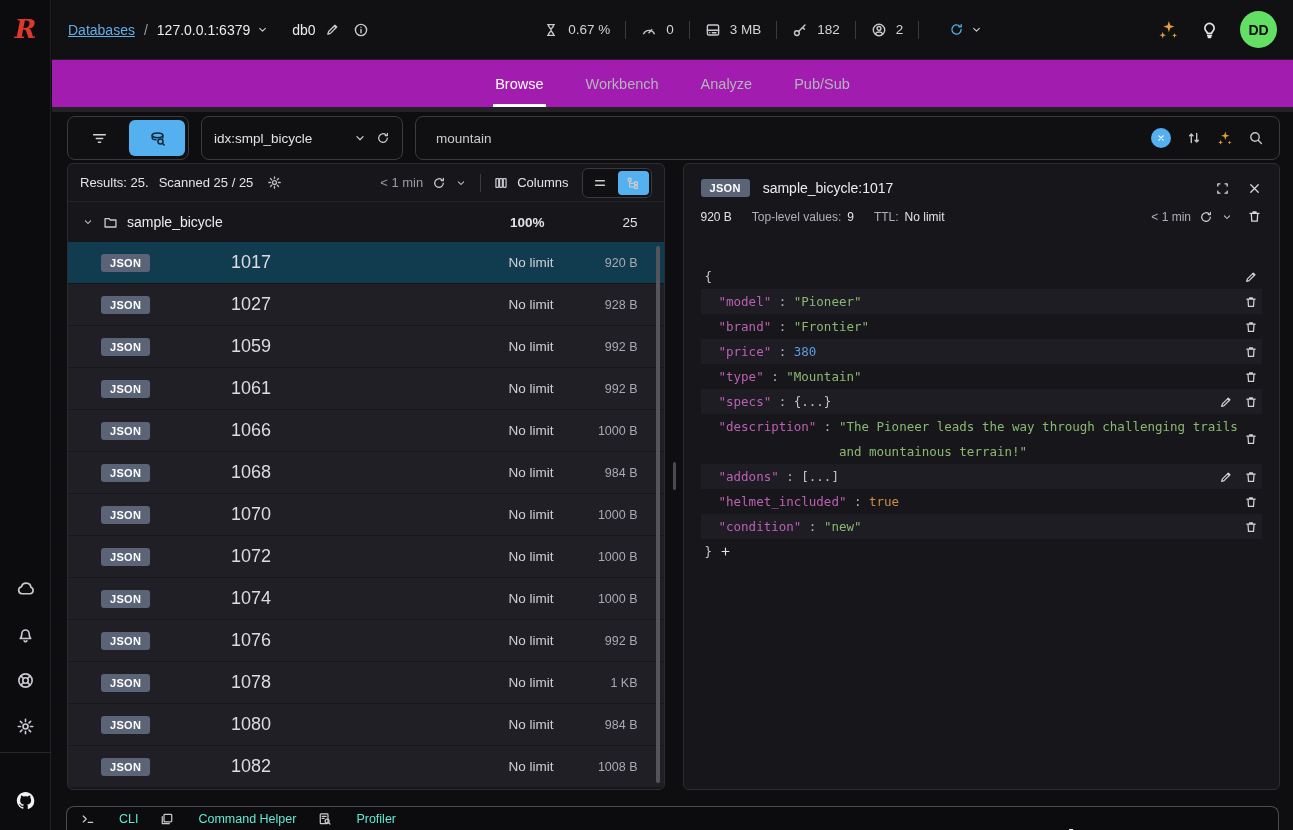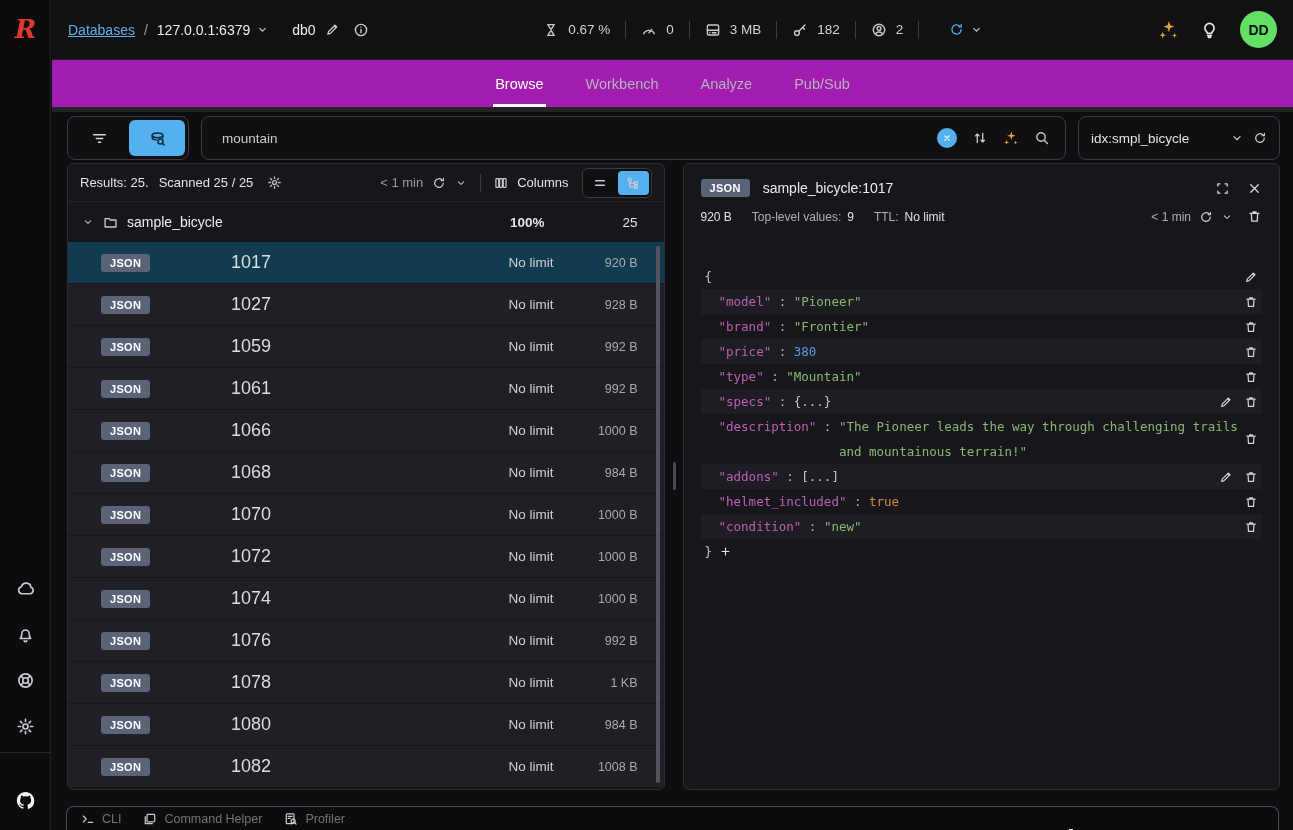--- a/index.html
+++ b/index.html
@@ -161,21 +161,21 @@
   .jactions { margin-left:auto; display:flex; align-items:center; gap:11px;
     color:#d2d2d8; font-size:14px; align-self:center; }
   .jactions .i { cursor:pointer; }
   .jclose { display:flex; align-items:center; gap:7px; line-height:25px; padding:0 4px; }
   .jclose .plus { color:#e4e4e8; font-size:13px; cursor:pointer; }
 
   
   .footer { height:24px; margin:16px 14px 0 14px; background:#0c0c0e;
     border:1px solid #4a4a52; border-bottom:none; border-radius:8px 8px 0 0;
     display:flex; align-items:center; padding-left:14px; flex:none; font-size:12.5px; }
-  .f-item { display:flex; align-items:center; gap:7px; color:#737373;
+  .f-item { display:flex; align-items:center; gap:24px; color:#5eead4;
     margin-right:22px; cursor:pointer; }
   .f-item .i { font-size:14px; color:#c9c9cf; }
   .f-right { margin-left:auto; height:100%; display:flex; align-items:center;
     gap:8px; border-left:4px solid #e5e5e5; padding:0 16px 0 14px; cursor:pointer;margin-top:44px; }
   .fb-ico { width:17px; height:17px; border-radius:50%; background:var(--fbgreen);
     color:#ffffff; display:flex; align-items:center; justify-content:center; font-size:13px; }
 </style>
 </head>
 <body style="--accent: #54b0ee; --avatar: #63e063; --logo: #dc382c; --sel-row: #113c50; --badge-bg: #5a6476; --jkey: #bc60b4; --jstr: #8ab873; --jnum: #5c9ce0; --jbool: #cf8b43; --sparkle: #e5a03c; --fbgreen: #28a745;">
 
@@ -347,20 +347,34 @@
         <span class="i">
             <svg viewBox="0 0 16 16" fill="none" stroke="currentColor" stroke-width="1.4" stroke-linecap="round" stroke-linejoin="round">
               <ellipse cx="8" cy="5" rx="5" ry="2.2"></ellipse>
               <path d="M3 5v2.2c0 1 1.6 1.8 3.6 2.1M13 5v2.5"></path>
               <circle cx="10.8" cy="10.8" r="2.4"></circle>
               <path d="M12.6 12.6l1.6 1.6"></path>
             </svg>
           </span>
       </div>
     </div>
+    <div class="box index-select">
+      <span class="name">idx:smpl_bicycle</span>
+      <span class="i">
+          <svg viewBox="0 0 16 16" fill="none" stroke="currentColor" stroke-width="1.4" stroke-linecap="round" stroke-linejoin="round">
+            <path d="M4.5 6.5L8 10l3.5-3.5"></path>
+          </svg>
+        </span>
+      <span class="i">
+          <svg viewBox="0 0 16 16" fill="none" stroke="currentColor" stroke-width="1.4" stroke-linecap="round" stroke-linejoin="round">
+            <path d="M12.9 8a4.9 4.9 0 1 1-1.4-3.4"></path>
+            <path d="M13 2.7v2.5h-2.5"></path>
+          </svg>
+        </span>
+    </div>
     <div class="box search-box">
       <input type="text" value="mountain" style="">
       <span class="clear-btn">
         <span class="i">
             <svg viewBox="0 0 16 16" fill="none" stroke="currentColor" stroke-width="1.4" stroke-linecap="round" stroke-linejoin="round">
               <path d="M4.5 4.5l7 7M11.5 4.5l-7 7" stroke-width="1.8"></path>
             </svg>
           </span>
       </span>
       <span class="i sb-ico">
@@ -370,34 +384,20 @@
         </span>
       <span class="i sb-ico sparkle">
           <svg viewBox="0 0 16 16" fill="currentColor">
             <path d="M8.3 1.6l1 3.2 3.2 1-3.2 1-1 3.2-1-3.2-3.2-1 3.2-1zM3.6 9.8l.6 1.9 1.9.6-1.9.6-.6 1.9-.6-1.9-1.9-.6 1.9-.6zM12.6 10.6l.5 1.4 1.4.5-1.4.5-.5 1.4-.5-1.4-1.4-.5 1.4-.5z"></path>
           </svg>
         </span>
       <span class="i sb-ico">
           <svg viewBox="0 0 16 16" fill="none" stroke="currentColor" stroke-width="1.4" stroke-linecap="round" stroke-linejoin="round">
             <circle cx="7" cy="7" r="4.2"></circle>
             <path d="M10.2 10.2l3.2 3.2"></path>
-          </svg>
-        </span>
-    </div>
-    <div class="box index-select">
-      <span class="name">idx:smpl_bicycle</span>
-      <span class="i">
-          <svg viewBox="0 0 16 16" fill="none" stroke="currentColor" stroke-width="1.4" stroke-linecap="round" stroke-linejoin="round">
-            <path d="M4.5 6.5L8 10l3.5-3.5"></path>
-          </svg>
-        </span>
-      <span class="i">
-          <svg viewBox="0 0 16 16" fill="none" stroke="currentColor" stroke-width="1.4" stroke-linecap="round" stroke-linejoin="round">
-            <path d="M12.9 8a4.9 4.9 0 1 1-1.4-3.4"></path>
-            <path d="M13 2.7v2.5h-2.5"></path>
           </svg>
         </span>
     </div>
   </div>
 
   <div class="content">
 
     <section class="panel">
       <div class="rp-header">
         <span>Results: 25.</span>

